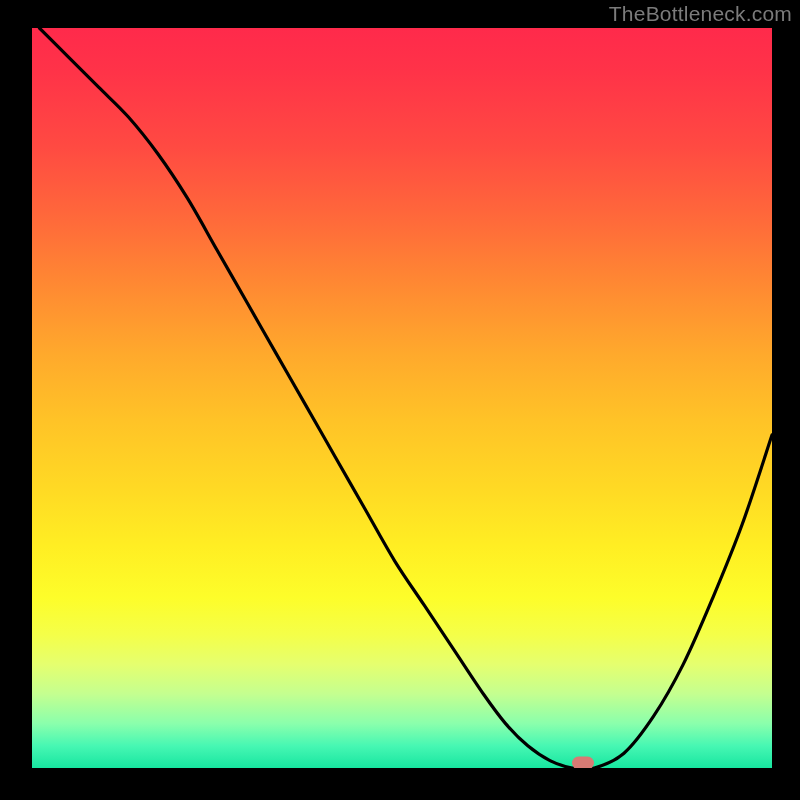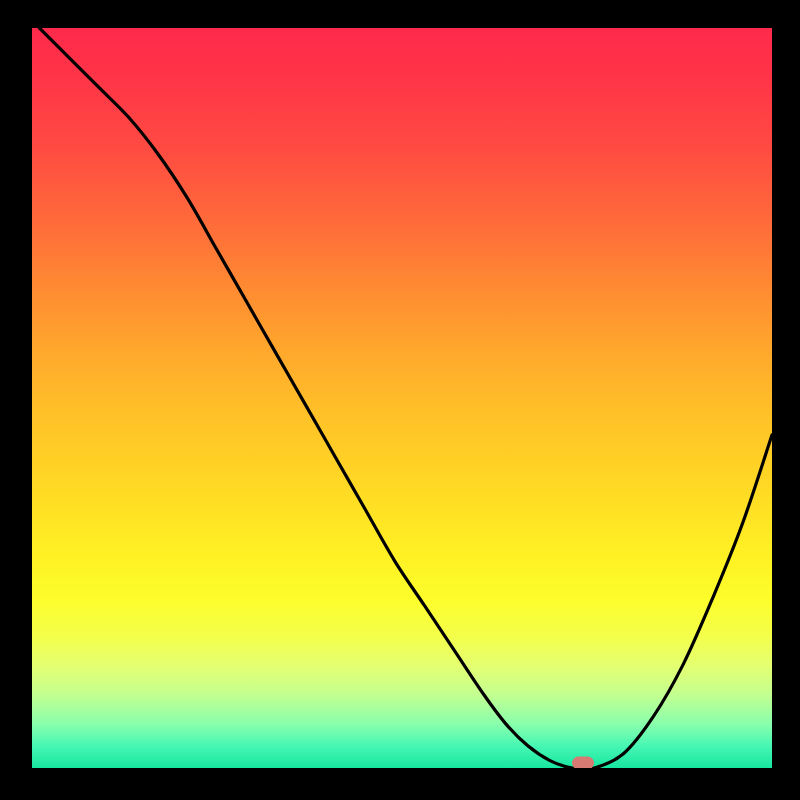--- a/index.html
+++ b/index.html
@@ -75,20 +75,21 @@
     background: #d77a74;
     z-index: 3;
     transform: translate(-50%, -50%);
   }
 </style>
 </head>
 <body>
 
 <div class="frame">
 
+  <div class="watermark">TheBottleneck.com</div>
 
   <div class="plot">
     <div class="gradient"></div>
 
     <svg class="curve" viewBox="0 0 740 740" preserveAspectRatio="none">
       <path id="curve-path" fill="none" stroke="#000" stroke-width="3.2" stroke-linecap="round" stroke-linejoin="round" d="M 7.40 0.00 C 12.33 4.93, 27.13 19.73, 37.00 29.60 C 46.87 39.47, 56.73 49.33, 66.60 59.20 C 76.47 69.07, 86.33 77.70, 96.20 88.80 C 106.07 99.90, 115.93 112.23, 125.80 125.80 C 135.67 139.37, 145.53 154.17, 155.40 170.20 C 165.27 186.23, 175.13 204.73, 185.00 222.00 C 194.87 239.27, 204.73 256.53, 214.60 273.80 C 224.47 291.07, 234.33 308.33, 244.20 325.60 C 254.07 342.87, 263.93 360.13, 273.80 377.40 C 283.67 394.67, 293.53 411.93, 303.40 429.20 C 313.27 446.47, 323.13 463.73, 333.00 481.00 C 342.87 498.27, 352.73 516.77, 362.60 532.80 C 372.47 548.83, 382.33 562.40, 392.20 577.20 C 402.07 592.00, 411.93 606.80, 421.80 621.60 C 431.67 636.40, 442.77 653.67, 451.40 666.00 C 460.03 678.33, 466.20 686.97, 473.60 695.60 C 481.00 704.23, 488.40 711.63, 495.80 717.80 C 503.20 723.97, 510.60 728.90, 518.00 732.60 C 525.40 736.30, 532.80 738.77, 540.20 740.00 C 547.60 741.23, 553.77 742.47, 562.40 740.00 C 571.03 737.53, 582.13 733.83, 592.00 725.20 C 601.87 716.57, 611.73 703.00, 621.60 688.20 C 631.47 673.40, 641.33 656.13, 651.20 636.40 C 661.07 616.67, 670.93 593.23, 680.80 569.80 C 690.67 546.37, 700.53 522.93, 710.40 495.80 C 720.27 468.67, 735.07 421.80, 740.00 407.00"></path>
     </svg>
 
     <div id="marker" class="marker" style="left: 551.3px; top: 734.82px;"></div>
   </div>

